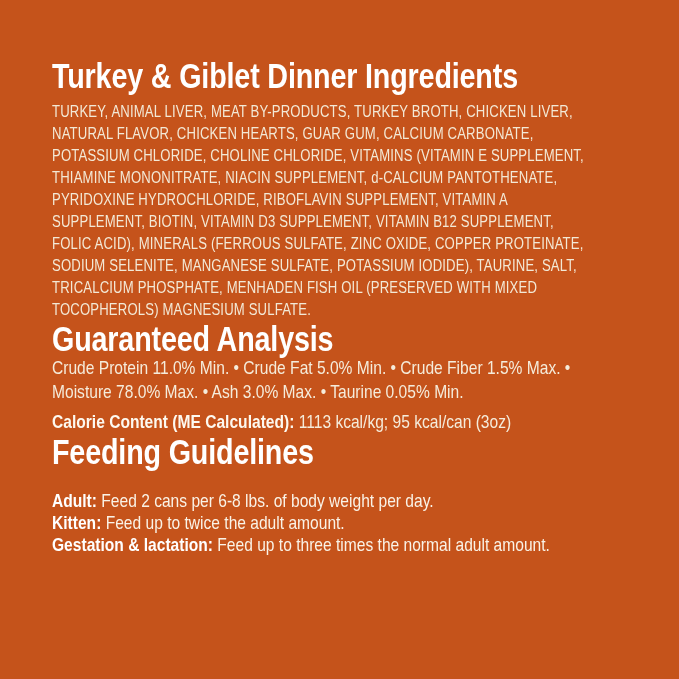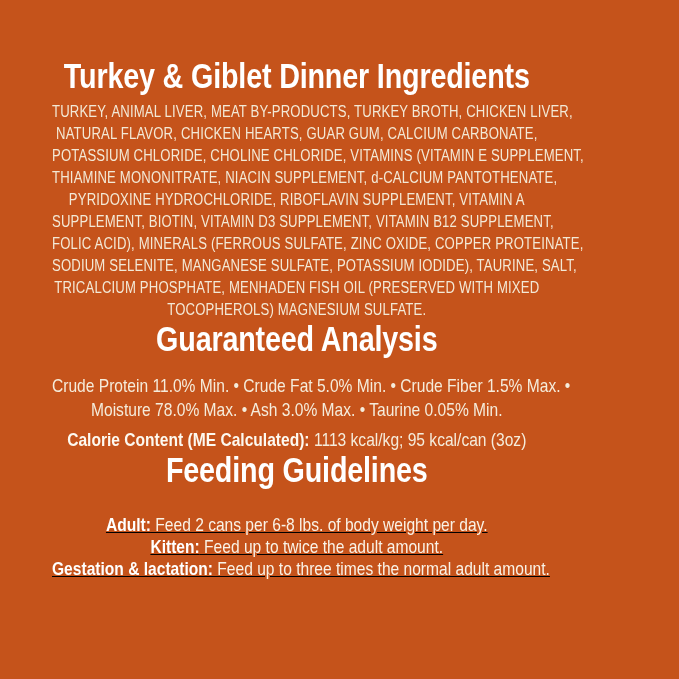--- a/index.html
+++ b/index.html
@@ -12,21 +12,20 @@
   body {
     background: #C5531B;
     font-family: "Liberation Sans", sans-serif;
     -webkit-font-smoothing: antialiased;
   }
   .page {
     box-sizing: border-box;
     width: 679px;
     height: 679px;
     padding: 58px 30px 0 52px;
-    text-align: center;
   }
   
   .squish {
     transform: scaleX(0.82);
     transform-origin: 0 0;
     white-space: nowrap;
   }
   h1.section-title {
     margin: 0;
     font-size: 35px;
@@ -38,38 +37,38 @@
   .ingredients-list {
     margin-top: 8px;
   }
   .ingredients-list .line {
     font-size: 16px;
     line-height: 22px;
     color: #F3E9D6;
     letter-spacing: 0.2px;
   }
   .ga-title { margin-top: 6px; }
-  .analysis-lines { margin-top: 18px; }
+  .analysis-lines { }
   .analysis-lines .line {
     font-size: 19px;
     line-height: 24px;
     color: #F5ECDB;
   }
   .calorie-line {
     margin-top: 6px;
     font-size: 19px;
     line-height: 24px;
     color: #F5ECDB;
   }
   .calorie-line .b {
     font-weight: bold;
     color: #FDF9F0;
   }
   .fg-title { margin-top: 20px; }
-  .feeding-rows { margin-top: 27px; text-decoration: underline; }
+  .feeding-rows { margin-top: 21px; }
   .feeding-rows .row {
     font-size: 19px;
     line-height: 22px;
     color: #FAF3E7;
   }
   .feeding-rows .b {
     font-weight: bold;
     color: #FFFFFF;
   }
 </style>

